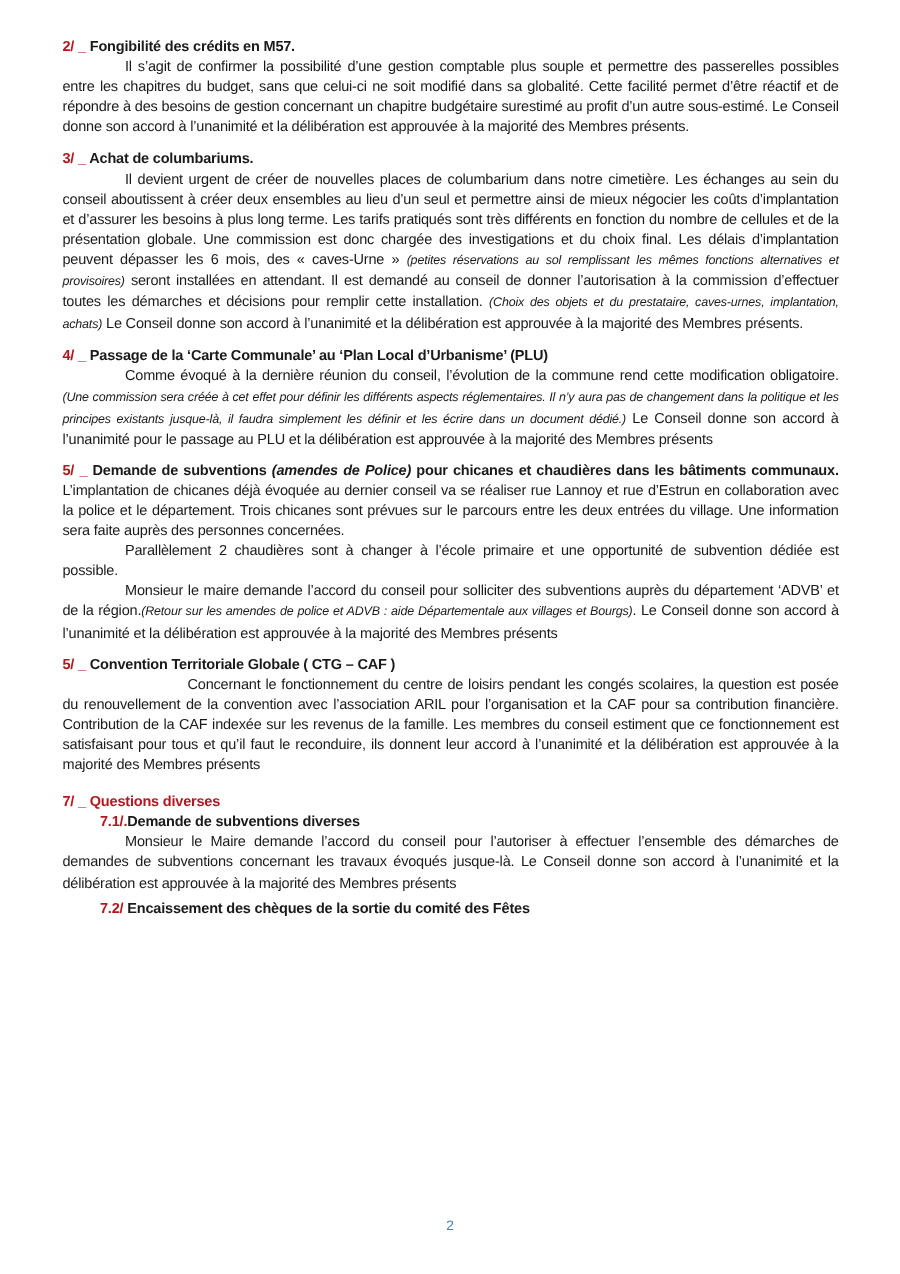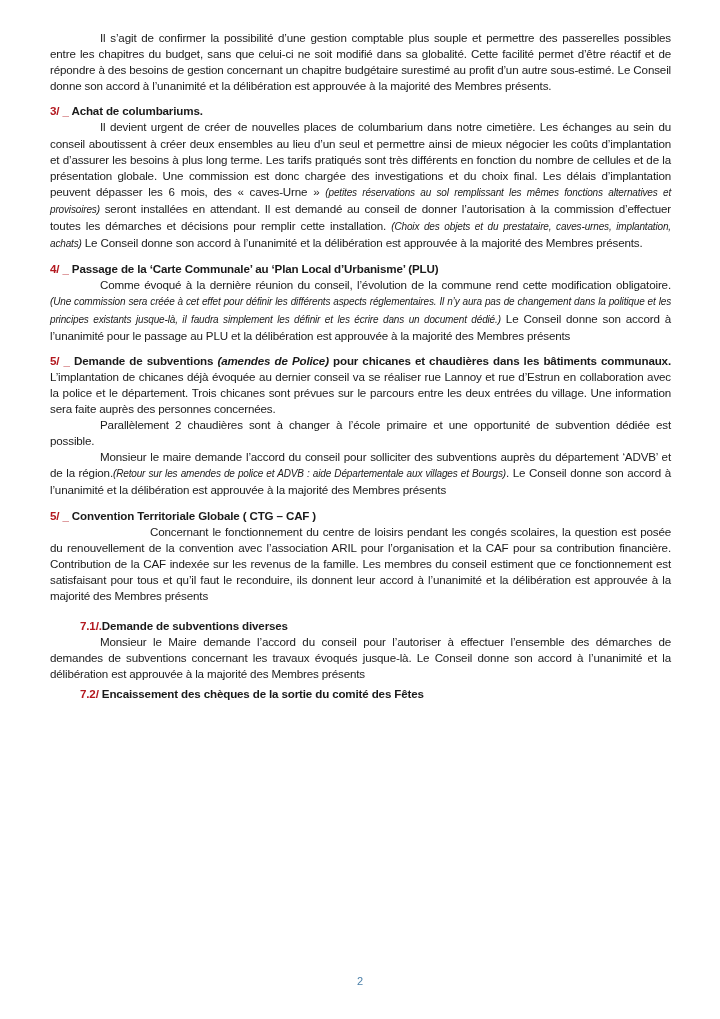--- a/index.html
+++ b/index.html
@@ -22,20 +22,21 @@
     position: absolute; left: 0; width: 720px; top: 975px; text-align: center;
     font-family: "Liberation Sans", sans-serif; font-size: 11px; color: #4a7fa8;
   }
 </style>
 </head>
 <body>
 
 <div class="page">
 
   <div class="sec">
+    <p class="h"><span class="num">2/ _</span> <span>Fongibilité des crédits en M57.</span></p>
     <p class="p ind">Il s’agit de confirmer la possibilité d’une gestion comptable plus souple et permettre des passerelles possibles entre les chapitres du budget, sans que celui-ci ne soit modifié dans sa globalité. Cette facilité permet d’être réactif et de répondre à des besoins de gestion concernant un chapitre budgétaire surestimé au profit d’un autre sous-estimé. Le Conseil donne son accord à l’unanimité et la délibération est approuvée à la majorité des Membres présents.</p>
   </div>
 
   <div class="sec">
     <p class="h"><span class="num">3/ _</span> <span>Achat de columbariums.</span></p>
     <p class="p ind"><span>Il devient urgent de créer de nouvelles places de columbarium dans notre cimetière. Les échanges au sein du conseil aboutissent à créer deux ensembles au lieu d’un seul et permettre ainsi de mieux négocier les coûts d’implantation et d’assurer les besoins à plus long terme. Les tarifs pratiqués sont très différents en fonction du nombre de cellules et de la présentation globale. Une commission est donc chargée des investigations et du choix final. Les délais d’implantation peuvent dépasser les 6 mois, des « caves-Urne » </span><span class="it">(petites réservations au sol remplissant les mêmes fonctions alternatives et provisoires)</span><span> seront installées en attendant. Il est demandé au conseil de donner l’autorisation à la commission d’effectuer toutes les démarches et décisions pour remplir cette installation. </span><span class="it">(Choix des objets et du prestataire, caves-urnes, implantation, achats)</span><span>  Le Conseil donne son accord à l’unanimité et la délibération est approuvée à la majorité des Membres présents.</span></p>
   </div>
 
   <div class="sec">
     <p class="h"><span class="num">4/ _</span> <span>Passage de la ‘Carte Communale’ au ‘Plan Local d’Urbanisme’ (PLU)</span></p>
@@ -47,20 +48,21 @@
     <p class="p ind">Parallèlement 2 chaudières sont à changer à l’école primaire et une opportunité de subvention dédiée est possible.</p>
     <p class="p ind"><span>Monsieur le maire demande l’accord du conseil pour solliciter des subventions auprès du département ‘ADVB’ et de la région.</span><span class="it">(Retour sur les amendes de police et ADVB : aide Départementale aux villages et Bourgs)</span><span>. Le Conseil donne son accord à l’unanimité et la délibération est approuvée à la majorité des Membres présents</span></p>
   </div>
 
   <div class="sec" style="margin-bottom:14px;">
     <p class="h"><span class="num">5/ _</span> <span>Convention Territoriale Globale  ( CTG – CAF )</span></p>
     <p class="p ind-big">Concernant le fonctionnement du centre de loisirs pendant les congés scolaires, la question est posée du renouvellement de la convention avec l’association ARIL pour l’organisation et la CAF pour sa contribution financière. Contribution de la CAF indexée sur les revenus de la famille. Les membres du conseil estiment que ce fonctionnement est satisfaisant pour tous et qu’il faut le reconduire, ils donnent leur accord à l’unanimité et la délibération est approuvée à la majorité des Membres présents</p>
   </div>
 
   <div class="sec">
+    <p class="h" style="color:#b3181f;"><span>7/ _</span> <span>Questions diverses</span></p>
     <p class="p sub"><span class="num">7.1/.</span><span>Demande de subventions diverses</span></p>
     <p class="p ind" style="margin-bottom:4px;">Monsieur le Maire demande l’accord du conseil pour l’autoriser à effectuer l’ensemble des démarches de demandes de subventions concernant les travaux évoqués jusque-là. Le Conseil donne son accord à l’unanimité et la délibération est approuvée à la majorité des Membres présents</p>
     <p class="p sub"><span class="num">7.2/</span><span> Encaissement des chèques de la sortie du comité des Fêtes</span></p>
   </div>
 
 </div>
 
 <div class="pageno">2</div>
 
 </body></html>

